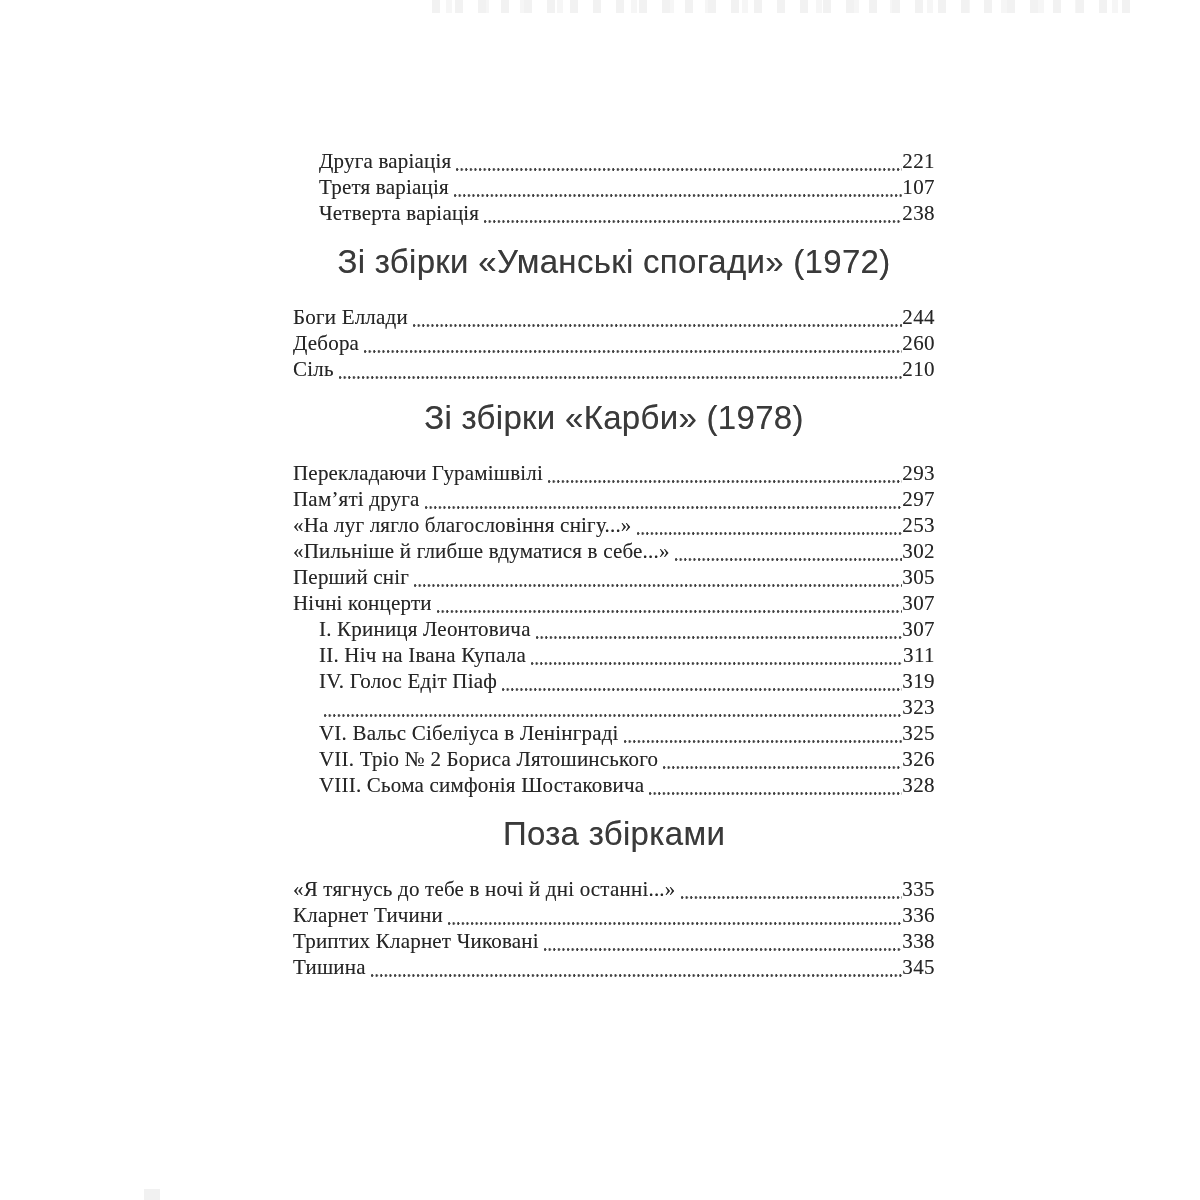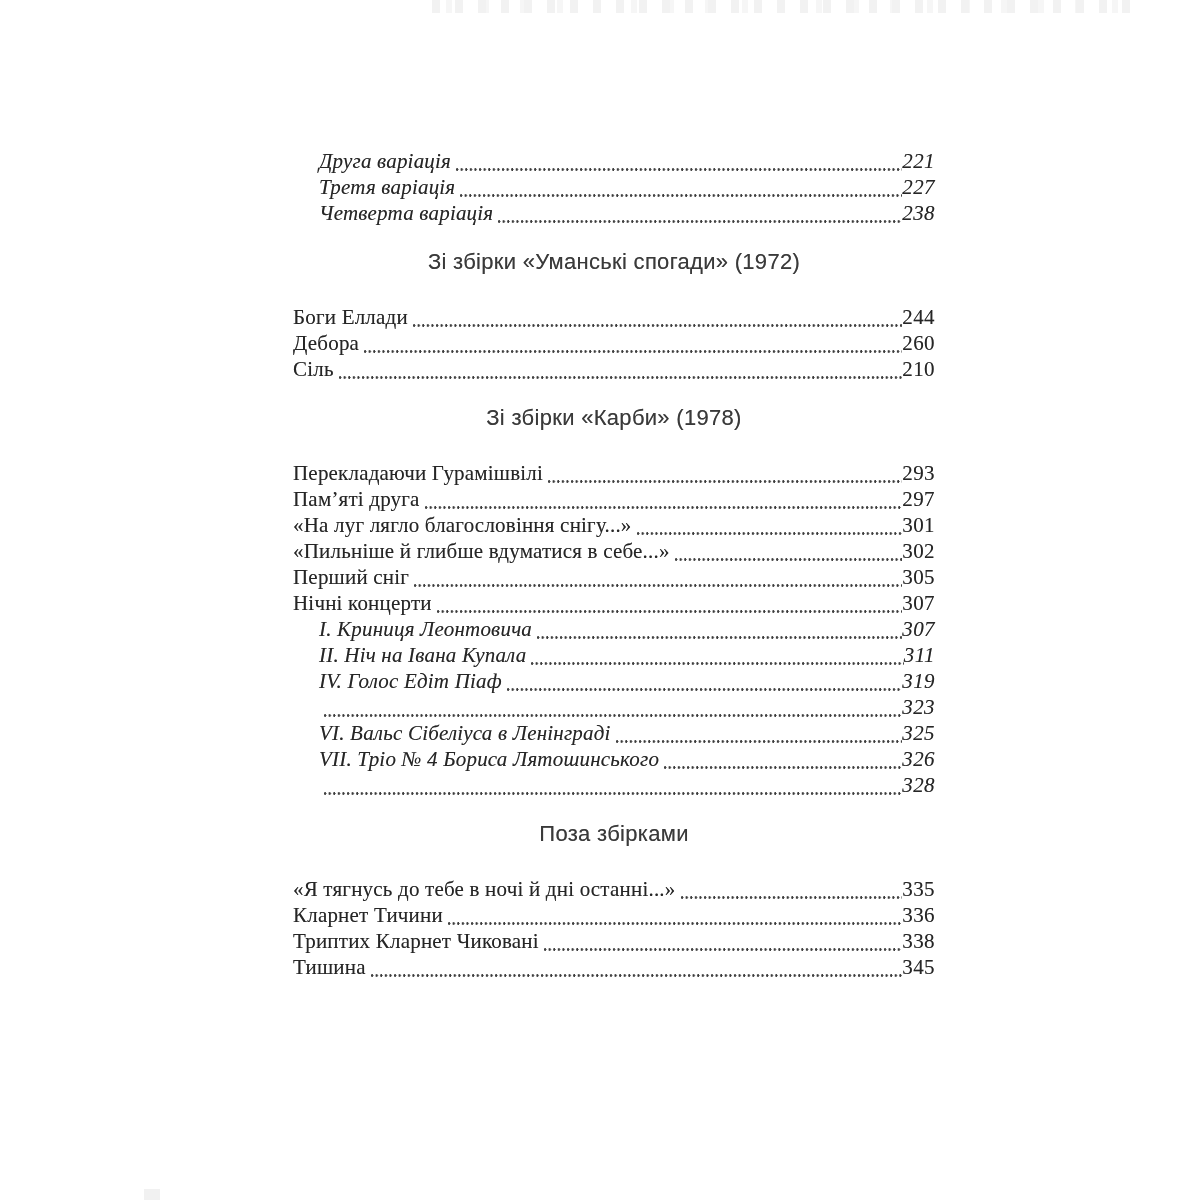--- a/index.html
+++ b/index.html
@@ -36,37 +36,37 @@
   }
   .toc {
     position: absolute;
     left: 293px;
     top: 149px;
     width: 642px;
   }
   .section-heading {
     font-family: "Liberation Sans", sans-serif;
     font-weight: 400;
-    font-size: 22px;
+    font-size: 33px;
     line-height: 34px;
     color: #3a3a3a;
     text-align: center;
     letter-spacing: 0.3px;
     margin: 18px 0 26px 0;
     text-shadow: 0 0 0.5px rgba(58,58,58,0.55);
   }
   .toc-entry {
     display: flex;
     align-items: baseline;
     height: 26px;
     font-size: 21px;
     color: #262626;
     text-shadow: 0 0 0.4px rgba(0,0,0,0.35);
   }
-  .toc-entry.indent { padding-left: 26px; font-style: italic; }
+  .toc-entry.indent { padding-left: 26px; }
   .entry-title {
     white-space: nowrap;
     letter-spacing: 0.2px;
   }
   .leader {
     flex: 1 1 auto;
     align-self: flex-end;
     height: 3px;
     margin: 0 0 4px 5px;
     background-image: radial-gradient(circle at 1.1px 1.5px, #3c3c3c 1.05px, rgba(0,0,0,0) 1.45px);
@@ -91,21 +91,21 @@
     <div class="entries">
   <div class="toc-entry indent">
     <span class="entry-title">Друга варіація</span>
     <span class="leader"></span>
     <span class="entry-page">221</span>
   </div>
 
   <div class="toc-entry indent">
     <span class="entry-title">Третя варіація</span>
     <span class="leader"></span>
-    <span class="entry-page">227</span>
+    <span class="entry-page">107</span>
   </div>
 
   <div class="toc-entry indent">
     <span class="entry-title">Четверта варіація</span>
     <span class="leader"></span>
     <span class="entry-page">238</span>
   </div>
 </div>
   </section>
 
@@ -143,21 +143,21 @@
 
   <div class="toc-entry">
     <span class="entry-title">Пам’яті друга</span>
     <span class="leader"></span>
     <span class="entry-page">297</span>
   </div>
 
   <div class="toc-entry">
     <span class="entry-title">«На луг лягло благословіння снігу...»</span>
     <span class="leader"></span>
-    <span class="entry-page">301</span>
+    <span class="entry-page">253</span>
   </div>
 
   <div class="toc-entry">
     <span class="entry-title">«Пильніше й глибше вдуматися в себе...»</span>
     <span class="leader"></span>
     <span class="entry-page">302</span>
   </div>
 
   <div class="toc-entry">
     <span class="entry-title">Перший сніг</span>
@@ -195,26 +195,27 @@
     <span class="entry-page">323</span>
   </div>
 
   <div class="toc-entry indent">
     <span class="entry-title">VI. Вальс Сібеліуса в Ленінграді</span>
     <span class="leader"></span>
     <span class="entry-page">325</span>
   </div>
 
   <div class="toc-entry indent">
-    <span class="entry-title">VII. Тріо № 4 Бориса Лятошинського</span>
+    <span class="entry-title">VII. Тріо № 2 Бориса Лятошинського</span>
     <span class="leader"></span>
     <span class="entry-page">326</span>
   </div>
 
   <div class="toc-entry indent">
+    <span class="entry-title">VIII. Сьома симфонія Шостаковича</span>
     <span class="leader"></span>
     <span class="entry-page">328</span>
   </div>
 </div>
   </section>
 
   <section class="toc-section">
     <h2 class="section-heading">Поза збірками</h2>
     <div class="entries">
   <div class="toc-entry">

